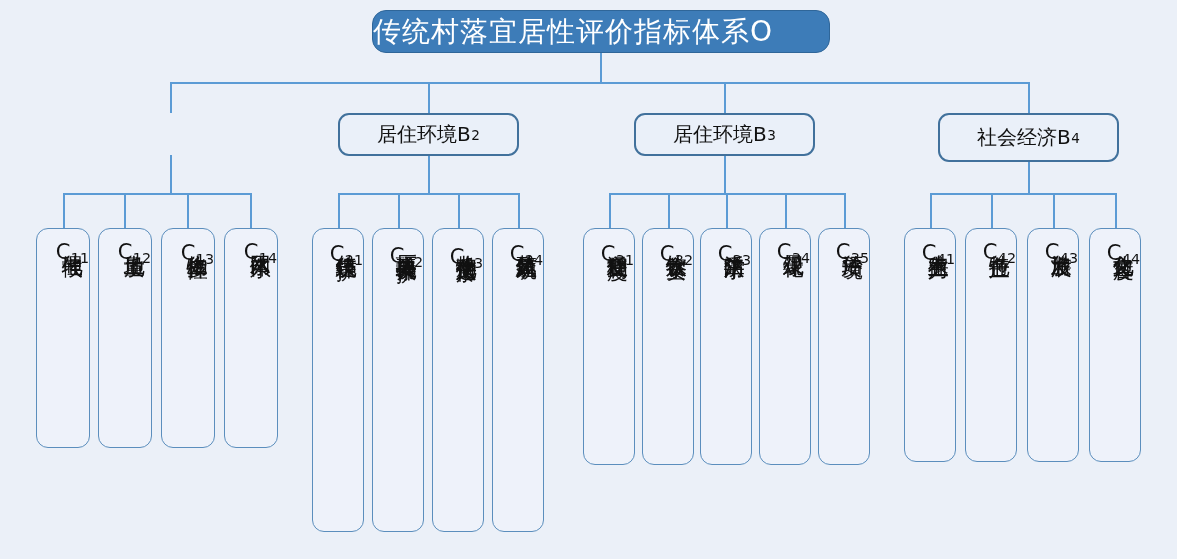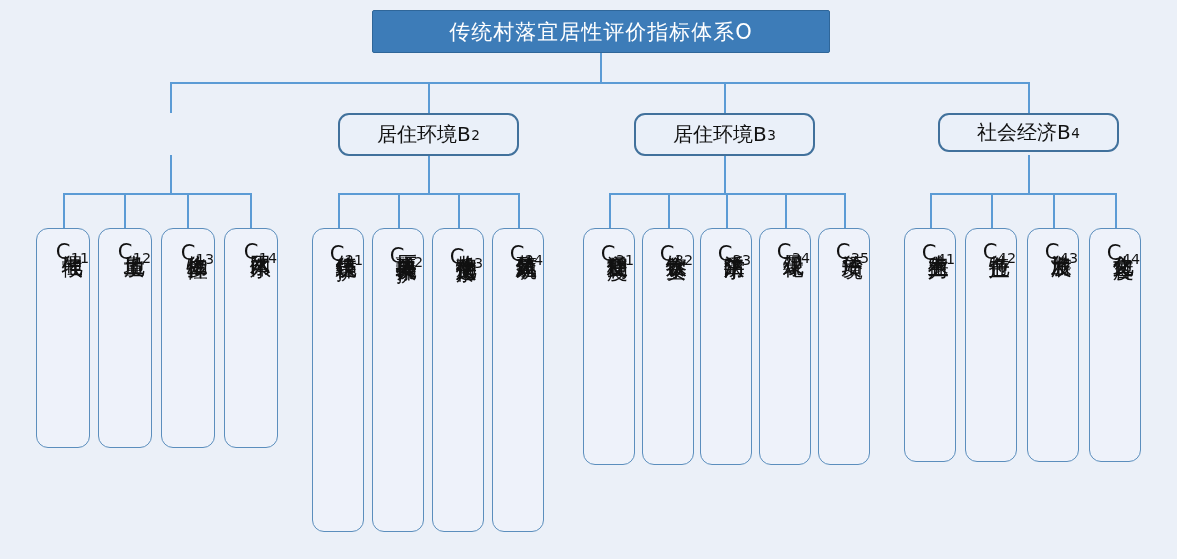--- a/index.html
+++ b/index.html
@@ -23,26 +23,26 @@
   }
   .line.v { width: 2px; }
   .line.h { height: 2px; }
 
   
   .node-root {
     position: absolute;
     box-sizing: border-box;
     background: #3d7cb8;
     border: 1px solid #2f6699;
-    border-radius: 2px;
+    border-radius: 14px;
     color: #ffffff;
     display: flex;
     align-items: center;
-    justify-content: center;
-    font-size: 21px;
+    justify-content: flex-start;
+    font-size: 28px;
     letter-spacing: 1px;
     z-index: 3;
   }
 
   
   .node-l2 {
     position: absolute;
     box-sizing: border-box;
     background: #eaf0f9;
     border: 2px solid #41719c;
@@ -141,21 +141,21 @@
   <div class="node-l2" style="left:338px; top:113px; width:181px; height:43px;">
     <span>居住环境B</span>
       <span class="sub">2</span>
   </div>
 
   <div class="node-l2" style="left:634px; top:113px; width:181px; height:43px;">
     <span>居住环境B</span>
       <span class="sub">3</span>
   </div>
 
-  <div class="node-l2" style="left:938px; top:113px; width:181px; height:39px;">
+  <div class="node-l2" style="left:938px; top:113px; width:181px; height:49px;">
     <span>社会经济B</span>
       <span class="sub">4</span>
   </div>
 
   <div class="node-leaf" style="left:36px; top:228px; width:54px; height:220px;">
     <span class="vtext"><span>地理气候</span><span class="code"><span>C</span><span class="sub">11</span></span></span>
   </div>
   <div class="node-leaf" style="left:98px; top:228px; width:54px; height:220px;">
     <span class="vtext"><span>土地质量</span><span class="code"><span>C</span><span class="sub">12</span></span></span>
   </div>

